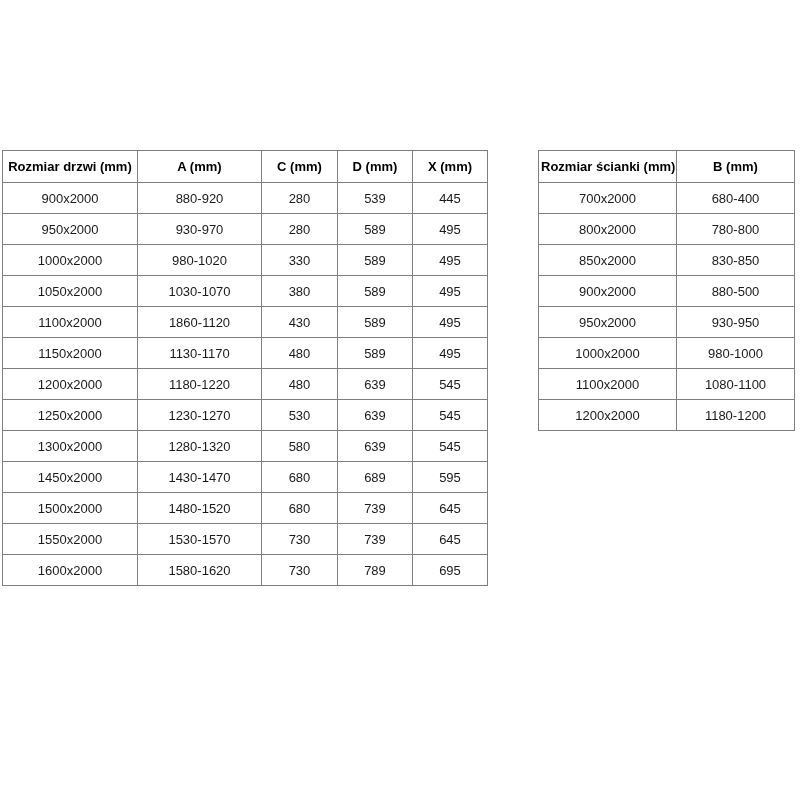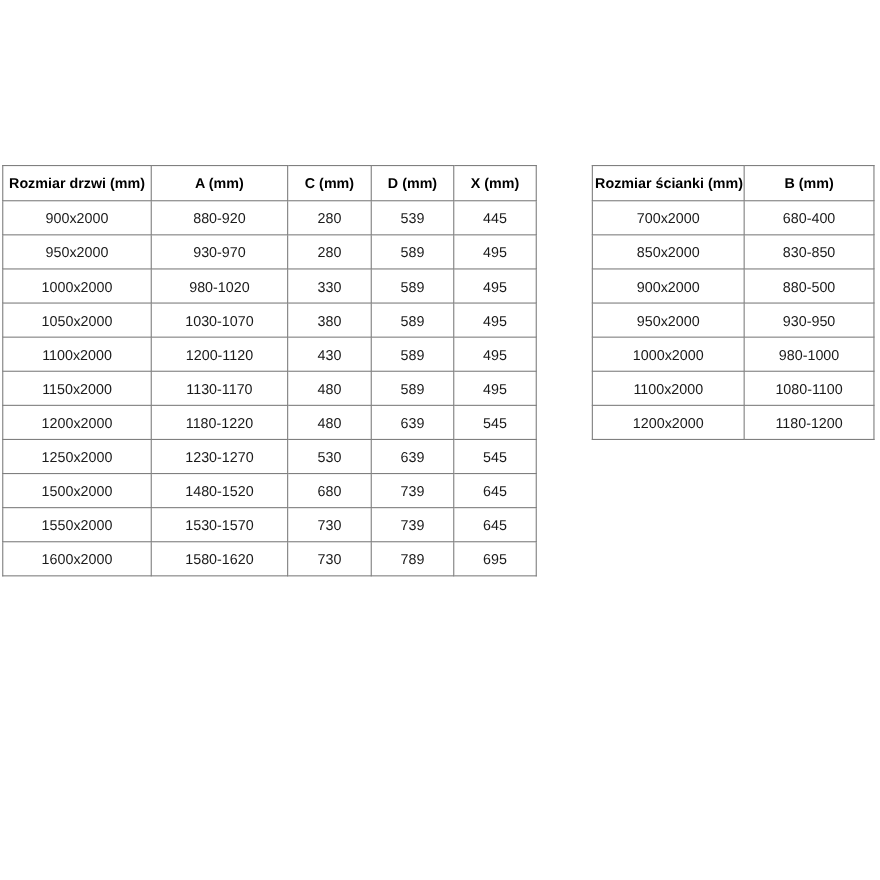--- a/index.html
+++ b/index.html
@@ -90,21 +90,21 @@
         </tr>
         <tr>
           <td>1050x2000</td>
           <td>1030-1070</td>
           <td>380</td>
           <td>589</td>
           <td>495</td>
         </tr>
         <tr>
           <td>1100x2000</td>
-          <td>1200-1120</td>
+          <td>1860-1120</td>
           <td>430</td>
           <td>589</td>
           <td>495</td>
         </tr>
         <tr>
           <td>1150x2000</td>
           <td>1130-1170</td>
           <td>480</td>
           <td>589</td>
           <td>495</td>
@@ -115,20 +115,34 @@
           <td>480</td>
           <td>639</td>
           <td>545</td>
         </tr>
         <tr>
           <td>1250x2000</td>
           <td>1230-1270</td>
           <td>530</td>
           <td>639</td>
           <td>545</td>
+        </tr>
+        <tr>
+          <td>1300x2000</td>
+          <td>1280-1320</td>
+          <td>580</td>
+          <td>639</td>
+          <td>545</td>
+        </tr>
+        <tr>
+          <td>1450x2000</td>
+          <td>1430-1470</td>
+          <td>680</td>
+          <td>689</td>
+          <td>595</td>
         </tr>
         <tr>
           <td>1500x2000</td>
           <td>1480-1520</td>
           <td>680</td>
           <td>739</td>
           <td>645</td>
         </tr>
         <tr>
           <td>1550x2000</td>
@@ -157,20 +171,24 @@
           <th>Rozmiar ścianki (mm)</th>
           <th>B (mm)</th>
         </tr>
     </thead>
     <tbody>
         <tr>
           <td>700x2000</td>
           <td>680-400</td>
         </tr>
         <tr>
+          <td>800x2000</td>
+          <td>780-800</td>
+        </tr>
+        <tr>
           <td>850x2000</td>
           <td>830-850</td>
         </tr>
         <tr>
           <td>900x2000</td>
           <td>880-500</td>
         </tr>
         <tr>
           <td>950x2000</td>
           <td>930-950</td>

